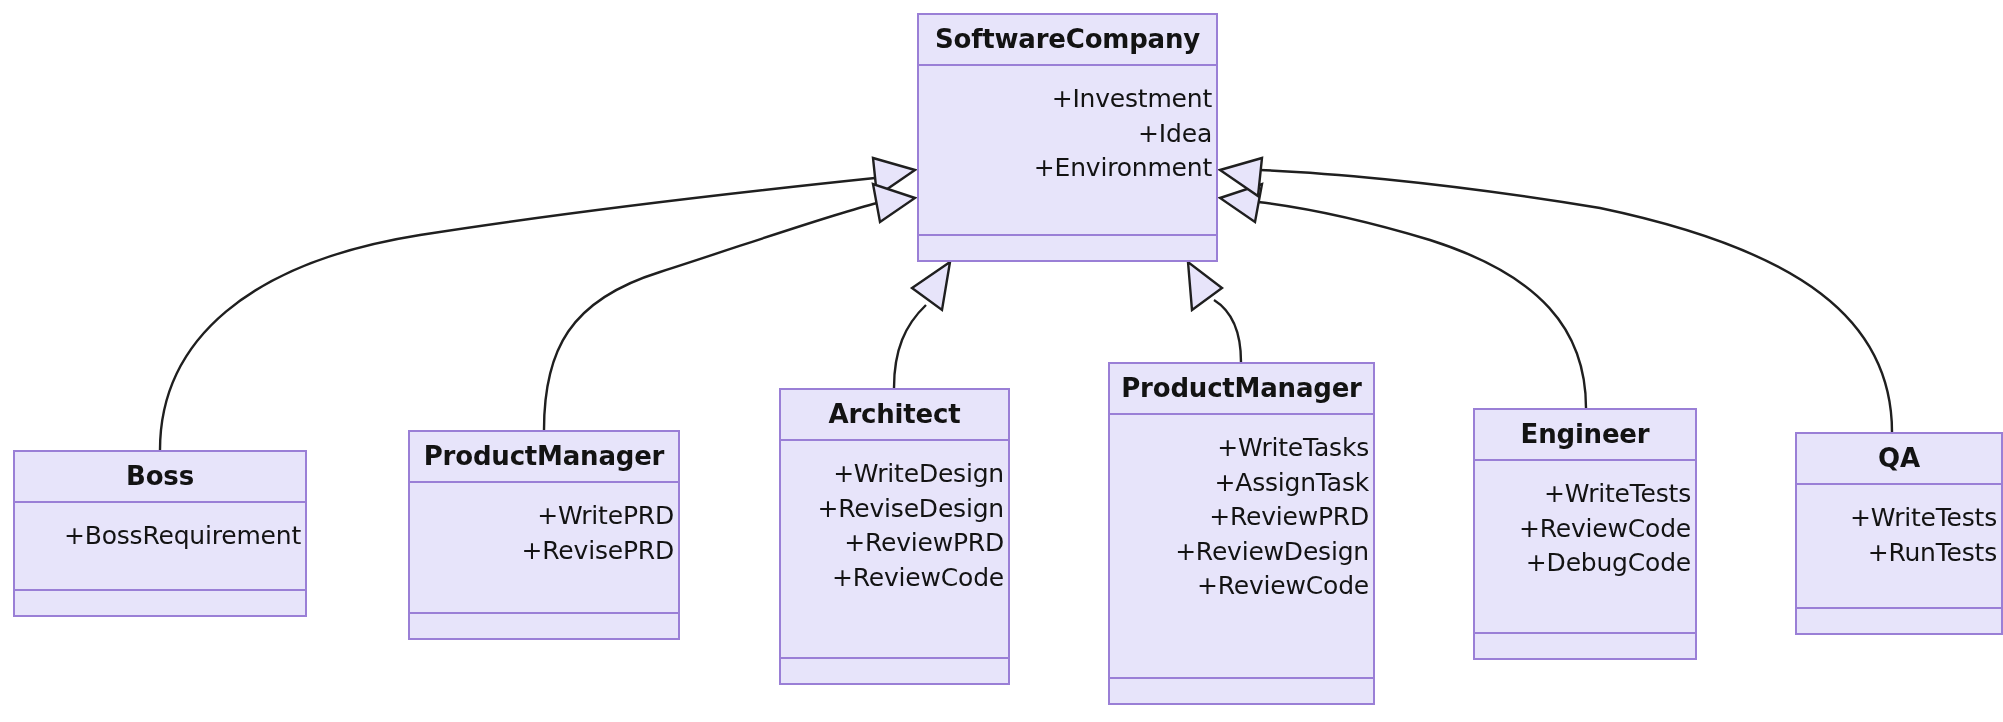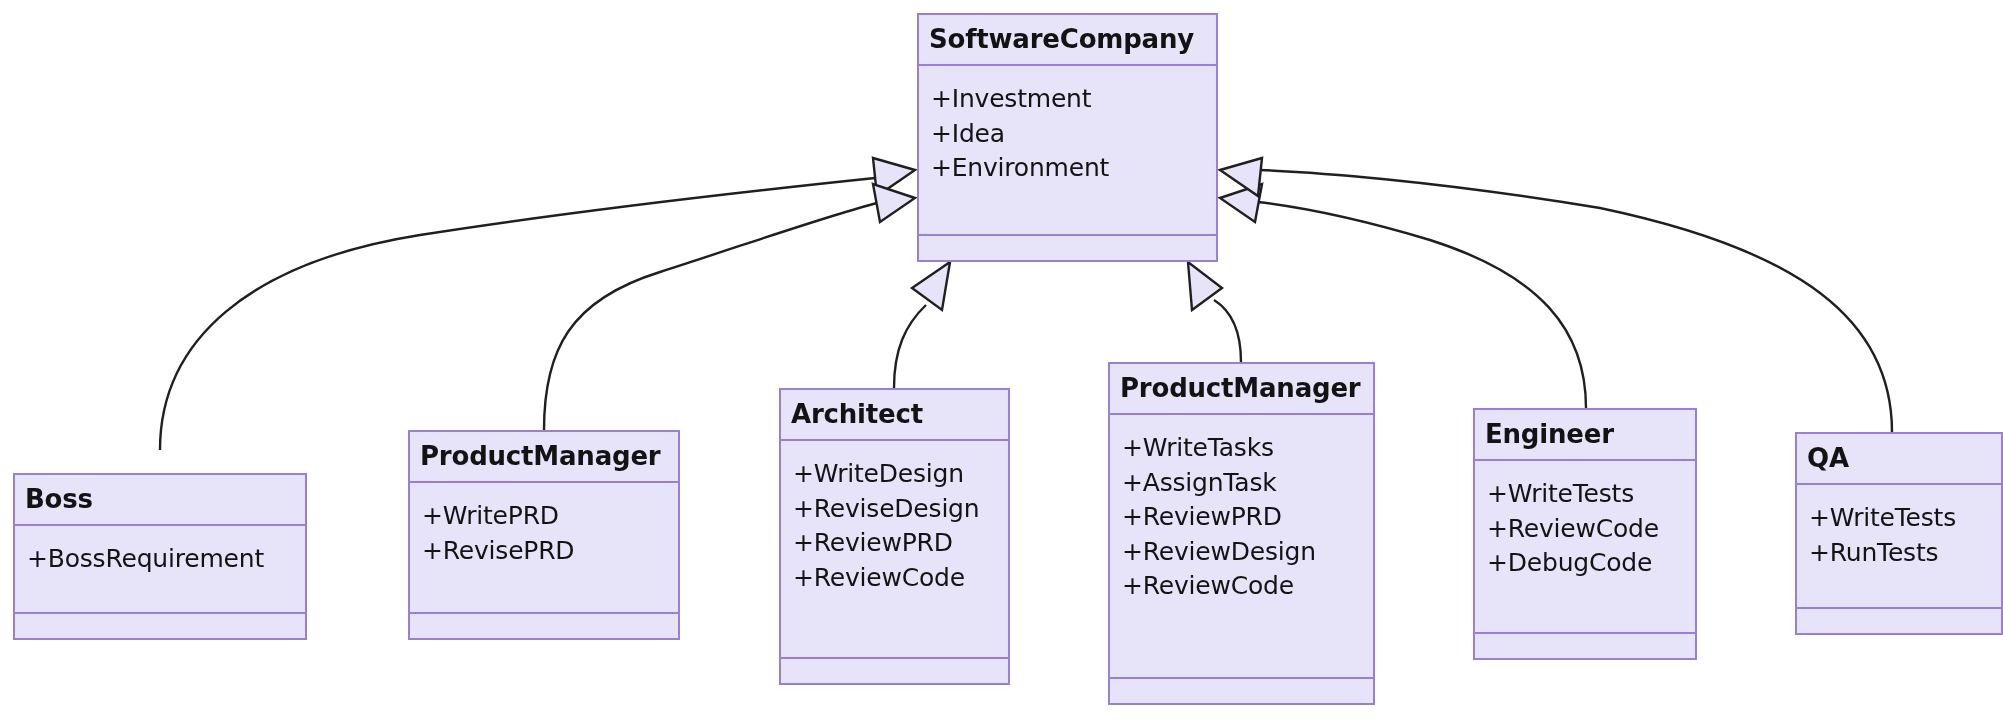--- a/index.html
+++ b/index.html
@@ -28,33 +28,35 @@
   .uml-class {
     position: absolute;
     box-sizing: border-box;
     background: #e7e4fa;
     border: 2px solid #9a7fd6;
     display: flex;
     flex-direction: column;
   }
   .uml-title {
     box-sizing: border-box;
+    text-align: center;
     font-weight: bold;
     font-size: 26px;
     color: #131313;
     padding: 9px 10px 10px 10px;
     border-bottom: 2px solid #9a7fd6;
     white-space: nowrap;
     letter-spacing: -0.2px;
   }
   .uml-attrs {
     box-sizing: border-box;
     border-bottom: 2px solid #9a7fd6;
     padding: 16px 4px 14px 12px;
     flex: 1 1 auto;
+    text-align: right;
   }
   .uml-attr {
     font-size: 25px;
     color: #131313;
     line-height: 1.38;
     white-space: nowrap;
     letter-spacing: -0.2px;
   }
   .uml-methods {
     box-sizing: border-box;
@@ -102,21 +104,21 @@
   <div class="uml-class" style="left:917px; top:13px; width:301px; height:249px;">
     <div class="uml-title">SoftwareCompany</div>
     <div class="uml-attrs">
       <div class="uml-attr">+Investment</div>
       <div class="uml-attr">+Idea</div>
       <div class="uml-attr">+Environment</div>
     </div>
     <div class="uml-methods"></div>
   </div>
 
-  <div class="uml-class" style="left:13px; top:450px; width:294px; height:167px;margin-top:23px;">
+  <div class="uml-class" style="left:13px; top:450px; width:294px; height:167px;">
     <div class="uml-title">Boss</div>
     <div class="uml-attrs">
       <div class="uml-attr">+BossRequirement</div>
     </div>
     <div class="uml-methods"></div>
   </div>
 
   <div class="uml-class" style="left:408px; top:430px; width:272px; height:210px;">
     <div class="uml-title">ProductManager</div>
     <div class="uml-attrs">

